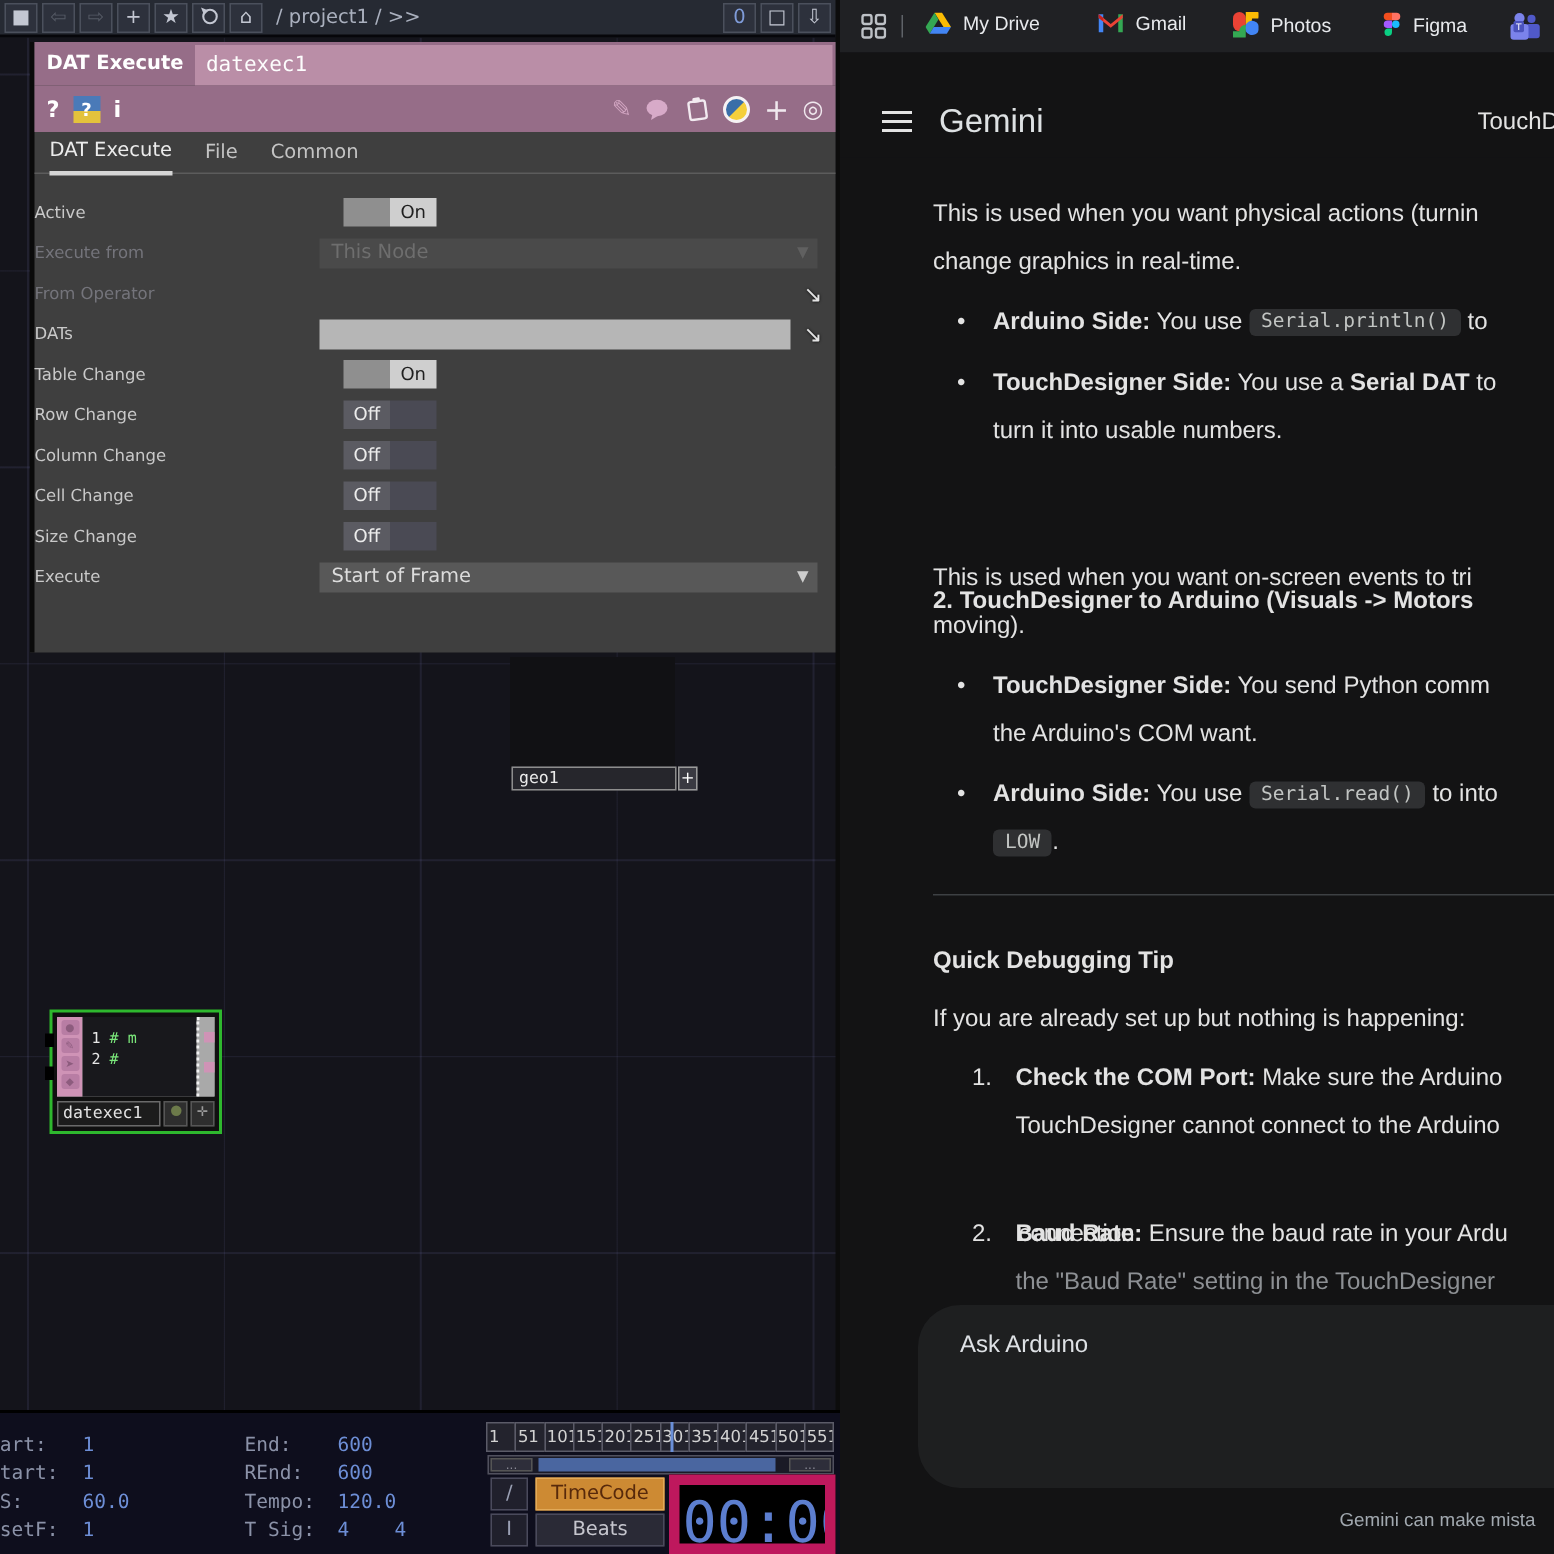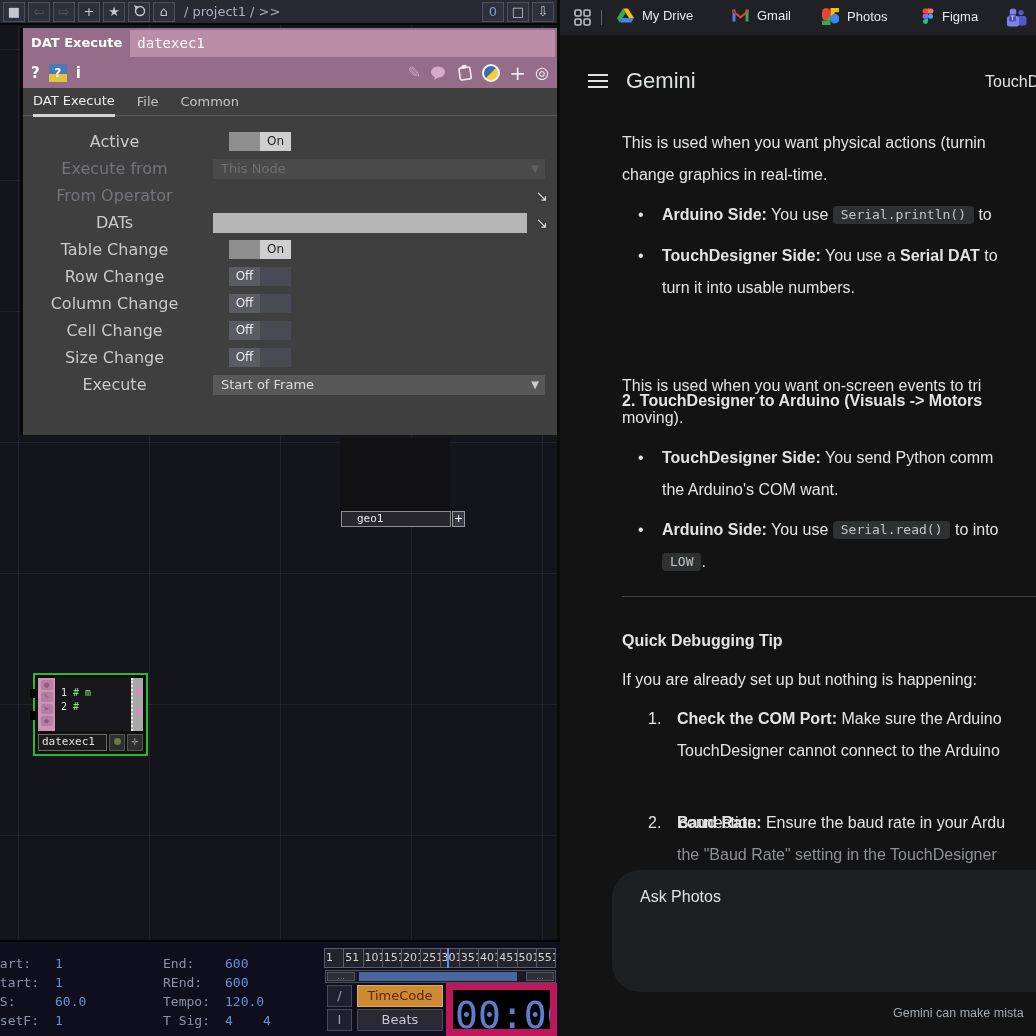--- a/index.html
+++ b/index.html
@@ -36,41 +36,41 @@
   .dlg-h2 .spacer { flex:1; }
   .hic { font-size:16px; color:#f0e8ee; line-height:18px; }
   .hic.pink { color:#cfa3bf; }
   .pylogo { width:18px; height:18px; border-radius:50%; background:linear-gradient(135deg,#3a6ea8 49%,#f5cf3a 51%); border:2px solid #f6f2f4; }
   .dlg-tabs { position:absolute; left:0; top:60px; right:0; height:28px; display:flex; align-items:flex-end;
     gap:22px; padding:0 10px; border-bottom:1px solid #5c5c5c; }
   .dtab { color:#c4c4c4; font-size:13px; padding-bottom:6px; }
   .dtab.on { color:#ececec; border-bottom:3px solid #d6d6d6; margin-bottom:-2px; }
   #params { position:absolute; left:0; top:100px; right:0; }
   .prow { display:flex; align-items:center; height:27px; }
-  .plabel { width:190px; padding-right:7px; text-align:center; color:#c9c9c9; font-size:16px; white-space:nowrap; }
+  .plabel { width:190px; padding-right:7px; text-align:left; color:#c9c9c9; font-size:11px; white-space:nowrap; }
   .plabel.dis { color:#74747b; }
   .tog { width:62px; height:19px; display:flex;margin-left:16px; }
   .tog .knob { width:31px; background:#8f8f8f; }
   .tog .onlbl { width:31px; background:#cfcfcf; color:#1f1f1f; font-size:12px; text-align:center; line-height:19px; }
   .tog.off .offlbl { width:31px; background:#5b5b62; color:#ececec; font-size:12px; text-align:center; line-height:19px; }
   .tog.off .knob2 { width:31px; background:#4a4a54; }
   .drop { flex:1; margin-right:12px; height:20px; background:#585858; color:#dcdcdc; font-size:13px;
     line-height:20px; padding:0 8px; position:relative; }
   .drop .arr { position:absolute; right:6px; top:0; font-size:10px; color:#cdcdcd; line-height:20px; }
   .drop.dis { background:#4a4a4a; color:#6e6e6e; }
   .drop.dis .arr { color:#606060; }
   .fld { flex:1; margin-right:30px; height:20px; background:#b6b6b6; }
   .oparr { width:22px; text-align:center; color:#e3e3e3; font-size:15px; margin-right:4px;
     text-shadow:0 0 2px #000; }
   .btn-edit { width:60px; height:20px; background:#6f6f6f; color:#ececec; font-size:13px; text-align:center; line-height:20px; }
 
   
   #geo-vp { left:340px; top:438px; width:110px; height:74px; background:#111114; }
   #geo-lbl { left:341px; top:511px; width:110px; height:16px; background:#26262c; border:1px solid #8d8d8d;
-    color:#eaeaea; font-family:"DejaVu Sans Mono", monospace; font-size:11px; line-height:14px; padding-left:15px; }
+    color:#eaeaea; font-family:"DejaVu Sans Mono", monospace; font-size:11px; line-height:14px; padding-left:4px; }
   #geo-plus { left:452px; top:511px; width:13px; height:16px; background:#3a3a42; border:1px solid #9a9a9a;
     color:#fff; font-size:11px; line-height:14px; text-align:center; }
 
   #datnode { left:33px; top:673px; width:115px; height:83px; border:2px solid #2eb82e; background:#101010; padding:3px; }
   .dn-body { display:flex; height:53px; background:#a9a9a9; position:relative; }
   .dn-left { width:17px; background:#cf93b6; display:flex; flex-direction:column; align-items:center; gap:2px; padding-top:2px; }
   .dn-ic { width:12px; height:10px; background:#b87da4; border-radius:2px; color:#8d5c7e; font-size:7px; line-height:10px; text-align:center; }
   .dn-table { flex:1; background:#18181c; font-family:"DejaVu Sans Mono", monospace; font-size:10px; padding:8px 0 0 6px; line-height:14px; white-space:nowrap; overflow:hidden; }
   .dn-table .num { color:#e6e6e6; }
   .dn-table .grn { color:#7be87b; }
@@ -423,18 +423,18 @@
     <div class="gl" style="left:62px; top:671px;">If you are already set up but nothing is happening:</div>
 
     <div class="gl" style="left:88px; top:710px;"><span class="nnum">1.</span><span class="b">Check the COM Port:</span><span> Make sure the Arduino</span></div>
     <div class="gl" style="left:117px; top:742px;">TouchDesigner cannot connect to the Arduino</div>
     <div class="gl" style="left:119px; top:774px;margin-top:40px;">connection.</div>
 
     <div class="gl" style="left:88px; top:814px;"><span class="nnum">2.</span><span class="b">Baud Rate:</span><span> Ensure the baud rate in your Ardu</span></div>
     <div class="gl faded" style="left:117px; top:846px;">the "Baud Rate" setting in the TouchDesigner</div>
 
     <div id="askbox"></div>
-    <div id="ask-ph">Ask Photos</div>
+    <div id="ask-ph">Ask Arduino</div>
 
     <div id="gdisc">Gemini can make mista</div>
   </div>
 
 </div>
 
 </body></html>

